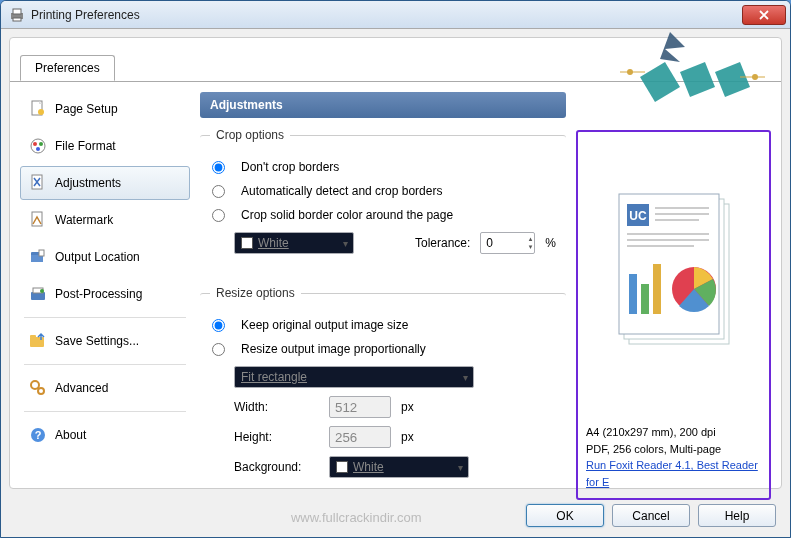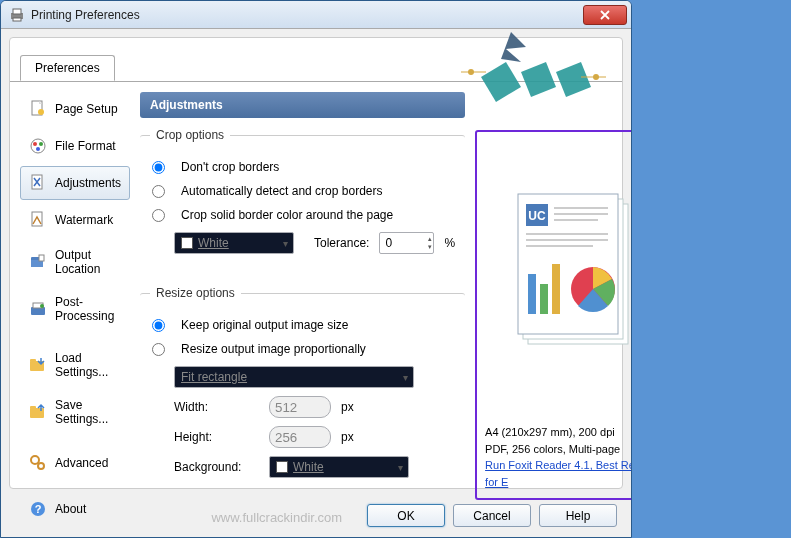--- a/index.html
+++ b/index.html
@@ -1,18 +1,18 @@
 <!DOCTYPE html>
 <html><head>
 <meta charset="utf-8">
 <style>
 * { box-sizing: border-box; margin: 0; padding: 0; }
 body { font-family: "Segoe UI", Tahoma, sans-serif; font-size: 12px; background: #5a94d4; width: 791px; height: 538px; overflow: hidden; position: relative; }
 
-.window { width: 632px; height: 538px; background: #f0f0f0; border: 1px solid #2a5a8a; border-radius: 6px 6px 0 0; overflow: hidden; position: relative; }
+.window { width: 791px; height: 538px; background: #f0f0f0; border: 1px solid #2a5a8a; border-radius: 6px 6px 0 0; overflow: hidden; position: relative; }
 
 .titlebar { height: 28px; background: linear-gradient(to bottom, #e8f0f8, #d0dff0); display: flex; align-items: center; padding: 0 4px 0 8px; border-bottom: 1px solid #aaa; }
 .titlebar-icon { width: 16px; height: 16px; margin-right: 6px; }
 .titlebar-text { flex: 1; color: #222; }
 .close-btn { width: 44px; height: 20px; background: linear-gradient(to bottom, #e9736d, #c7382b); border: 1px solid #8a2a20; border-radius: 3px; color: #fff; display: flex; align-items: center; justify-content: center; font-size: 11px; cursor: pointer; }
 
 .content-area { position: absolute; top: 28px; left: 0; right: 0; bottom: 40px; background: #fff; border: 1px solid #ccc; margin: 8px; border-radius: 4px; padding: 0; }
 
 .tabs { position: relative; top: -1px; margin-top: 8px; }
 .tab { display: inline-block; padding: 5px 14px; background: #fff; border: 1px solid #aaa; border-bottom: 1px solid #fff; border-radius: 3px 3px 0 0; margin-left: 10px; position: relative; top: 10px; z-index: 2; }
@@ -34,21 +34,21 @@
 
 .radio-row { display: flex; align-items: center; gap: 16px; margin: 6px 0 10px 2px; }
 .radio-row input[type=radio] { width: 13px; height: 13px; }
 .indent-row { margin-left: 24px; display: flex; align-items: center; gap: 10px; margin-bottom: 8px; }
 
 .select { border: 1px solid #abadb3; background: #fff; height: 22px; padding: 2px 20px 2px 6px; border-radius: 2px; position: relative; display: inline-flex; align-items: center; min-width: 100px; }
 .select.disabled { background: #0f172a; color: #888; text-decoration: underline; }
 .select::after { content: "▾"; position: absolute; right: 5px; color: #555; font-size: 10px; }
 .color-swatch { width: 12px; height: 12px; border: 1px solid #555; background: #fff; margin-right: 5px; display: inline-block; }
 
-.num-input { border: 1px solid #abadb3; height: 22px; width: 62px; padding: 2px 5px; text-align: left; border-radius: 10px; background: #fff; }
+.num-input { border: 1px solid #abadb3; height: 22px; width: 62px; padding: 2px 5px; text-align: left; border-radius: 2px; background: #fff; }
 .num-input.disabled { background: #f0f0f0; color: #888; }
 .spinner { border: 1px solid #abadb3; height: 22px; width: 55px; padding: 2px 16px 2px 5px; border-radius: 2px; position: relative; display: inline-flex; align-items: center; background: #fff; }
 .spinner::after { content: "▴\A▾"; white-space: pre; position: absolute; right: 2px; font-size: 7px; line-height: 8px; color: #555; }
 
 .label-cell { width: 85px; display: inline-block; }
 
 .preview { width: 195px; border: 2px solid #6d28d9; border-radius: 3px; padding: 8px; font-size: 11px; display: flex; flex-direction: column; margin-top: 38px; height: 370px; }
 .preview-img { flex: 1; display: flex; align-items: center; justify-content: center; }
 .preview-text { margin-top: 6px; line-height: 1.5; }
 .preview-text a { color: #1a4bcc; text-decoration: underline; }
@@ -129,28 +129,20 @@
         </div>
         <div class="nav-item">
           <svg class="icon" viewBox="0 0 18 18">
               <rect x="2" y="7" width="14" height="8" fill="#5080c0" rx="1"></rect>
               <rect x="4" y="3" width="10" height="5" fill="#fff" stroke="#888"></rect>
               <circle cx="13" cy="6" r="2" fill="#40a040"></circle>
             </svg>
           <span>Post-Processing</span>
         </div>
         <div class="nav-sep"></div>
-        <div class="nav-item">
-          <svg class="icon" viewBox="0 0 18 18">
-              <rect x="1" y="5" width="14" height="10" fill="#f0c050" rx="1"></rect>
-              <rect x="1" y="3" width="6" height="3" fill="#f0c050" rx="1"></rect>
-              <path d="M12 2 L12 8 M9 5 L12 8 L15 5" stroke="#4080d0" stroke-width="1.5" fill="none"></path>
-            </svg>
-          <span>Load Settings...</span>
-        </div>
         <div class="nav-item">
           <svg class="icon" viewBox="0 0 18 18">
               <rect x="1" y="5" width="14" height="10" fill="#f0c050" rx="1"></rect>
               <rect x="1" y="3" width="6" height="3" fill="#f0c050" rx="1"></rect>
               <path d="M12 8 L12 2 M9 5 L12 2 L15 5" stroke="#4080d0" stroke-width="1.5" fill="none"></path>
             </svg>
           <span>Save Settings...</span>
         </div>
         <div class="nav-sep"></div>
         <div class="nav-item">

